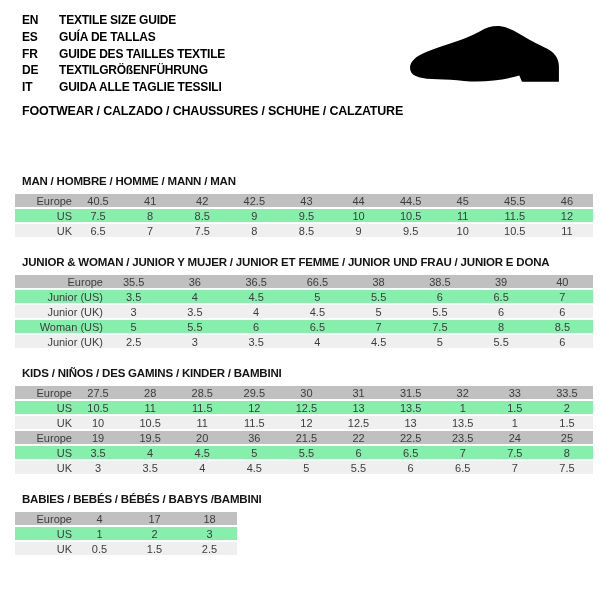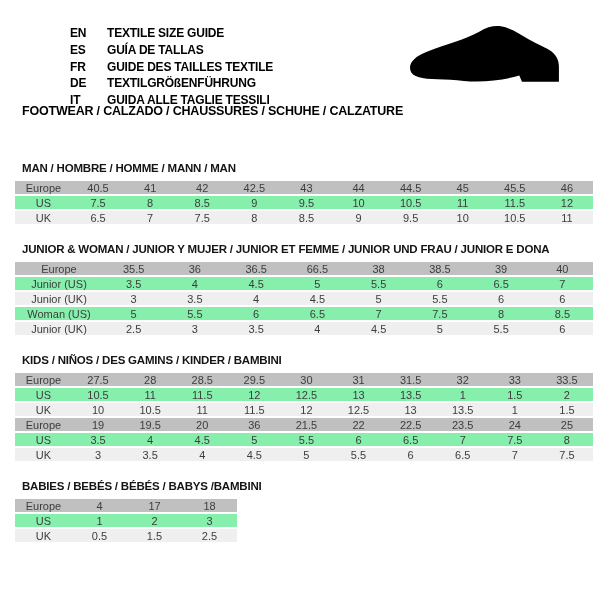--- a/index.html
+++ b/index.html
@@ -6,40 +6,40 @@
   body{
     width:600px;height:600px;background:#ffffff;
     font-family:"Liberation Sans", sans-serif;
     color:#000;position:relative;overflow:hidden;
     -webkit-font-smoothing:antialiased;
   }
   .page{position:absolute;inset:0;}
 
   
   .header{position:absolute;left:0;top:0;width:600px;height:150px;}
-  .lang-list{position:absolute;left:22px;top:25px;margin-left:48px;}
+  .lang-list{position:absolute;left:22px;top:12px;}
   .lang-row{line-height:16.8px;font-size:12px;font-weight:bold;letter-spacing:-0.2px;white-space:nowrap;}
   .lang-code{display:inline-block;width:37px;}
   .category{position:absolute;left:22px;top:104px;font-size:12.5px;font-weight:bold;letter-spacing:-0.2px;white-space:nowrap;}
   .shoe{position:absolute;left:390px;top:14px;width:190px;height:88px;}
 
   
   .tables{position:absolute;left:15px;top:155px;width:578px;}
   .table-title{
     margin:17px 0 7px 7px;font-size:11.5px;font-weight:bold;
     color:#141414;letter-spacing:-0.2px;white-space:nowrap;
   }
-  .table-block:first-child .table-title{margin-top:7px;}
+  .table-block:first-child .table-title{margin-top:20px;}
   table.size-table{border-collapse:collapse;table-layout:fixed;}
   table.size-table td{
     height:13px;font-size:11px;color:var(--cell-text,#3d3d3d);
     border-bottom:2px solid #ffffff;padding:0;vertical-align:middle;
     white-space:nowrap;overflow:hidden;
   }
-  td.label{text-align:center;padding-left:7px;margin-top:24px;}
+  td.label{text-align:right;padding-left:7px;margin-top:24px;}
   td.val{text-align:center;}
   tr.row-europe td{background:var(--europe-bg,#c0c0c0);}
   tr.row-white td{background:#86efac;}
   tr.row-light td{background:var(--alt-bg,#efefef);}
 </style>
 </head>
 <body>
 
 <div class="page">
 

